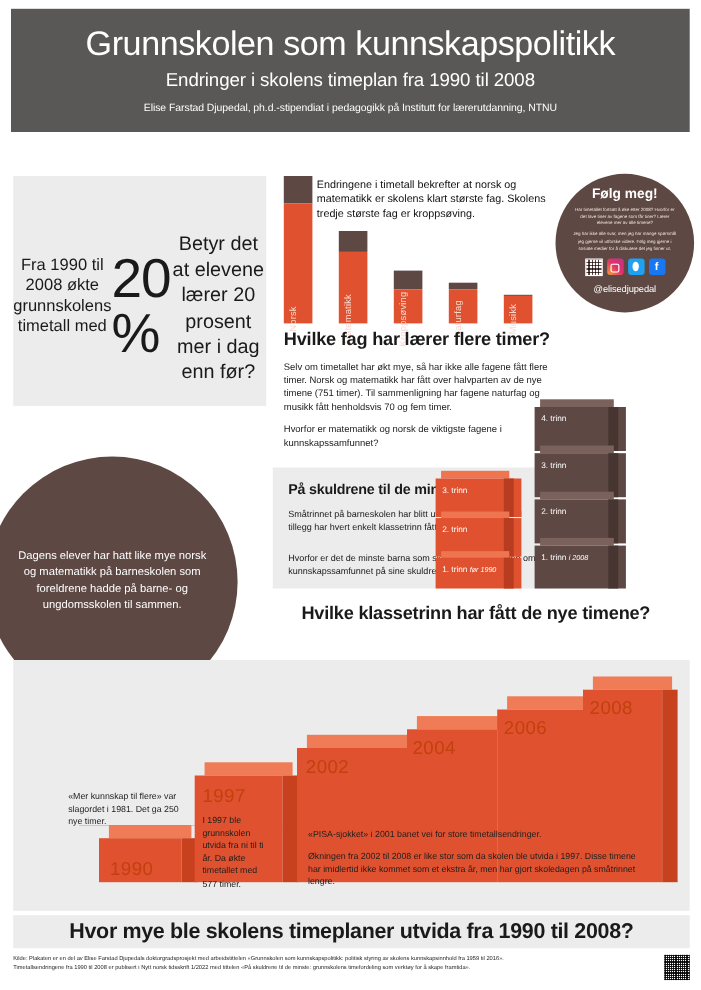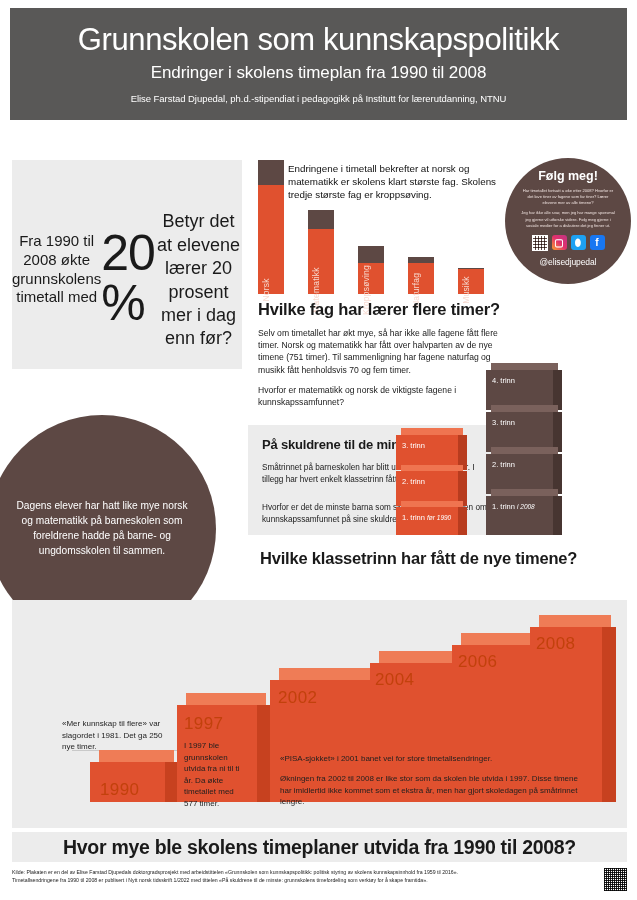--- a/index.html
+++ b/index.html
@@ -93,35 +93,35 @@
   .panel-grey{
     position:absolute;left:248px;top:425px;width:260px;height:110px;background:#ececec;
   }
   .panel-grey .ph{position:absolute;left:14px;top:12px;font-size:13px;font-weight:bold;letter-spacing:-0.2px;}
   .panel-grey .pp{position:absolute;left:14px;width:225px;font-size:8.2px;line-height:1.42;}
   .panel-grey .pp1{top:37px;}
   .panel-grey .pp2{top:77px;}
 
   
   .trinn-wrap{position:absolute;left:388px;top:370px;width:249px;height:165px;}
-  .blk{position:absolute;}
+  .blk{position:absolute;padding-left:16px;}
   .blk .face{position:absolute;left:0;top:0;width:100%;height:100%;}
   .blk .side{position:absolute;top:0;width:9px;height:100%;}
   .blk .top3d{position:absolute;height:7px;}
   .blk .lbl{position:absolute;left:6px;top:6px;font-size:7.5px;color:#fff;white-space:nowrap;}
   .blk .lbl i{font-style:italic;font-size:6.5px;}
   .red .face{background:#e0512f;}
   .red .side{background:#b83c1f;}
   .red .top3d{background:#ef7450;}
   .brown .face{background:#5d4844;}
   .brown .side{background:#473531;}
   .brown .top3d{background:#7a615c;}
 
   
-  .q2h{position:absolute;left:260px;top:549px;font-size:16.5px;font-weight:bold;letter-spacing:-0.2px;}
+  .q2h{position:absolute;left:274px;top:549px;font-size:16.5px;font-weight:bold;letter-spacing:-0.2px;}
 
   
   .bigstair{position:absolute;left:12px;top:600px;width:615px;height:228px;background:#ececec;}
   .bstep{position:absolute;}
   .bstep .bface{position:absolute;left:0;top:0;width:100%;height:100%;background:#e0512f;}
   .bstep .bside{position:absolute;top:0;width:14px;height:100%;background:#c7411f;}
   .bstep .btop{position:absolute;height:12px;background:#ef7c56;}
   .byear{position:absolute;font-size:17px;color:#c2410c;letter-spacing:0.4px;}
   .bnote{position:absolute;font-size:8px;line-height:1.45;color:#1f1f1f;}
   .baseline{position:absolute;height:1px;background:#c9c9c9;}

